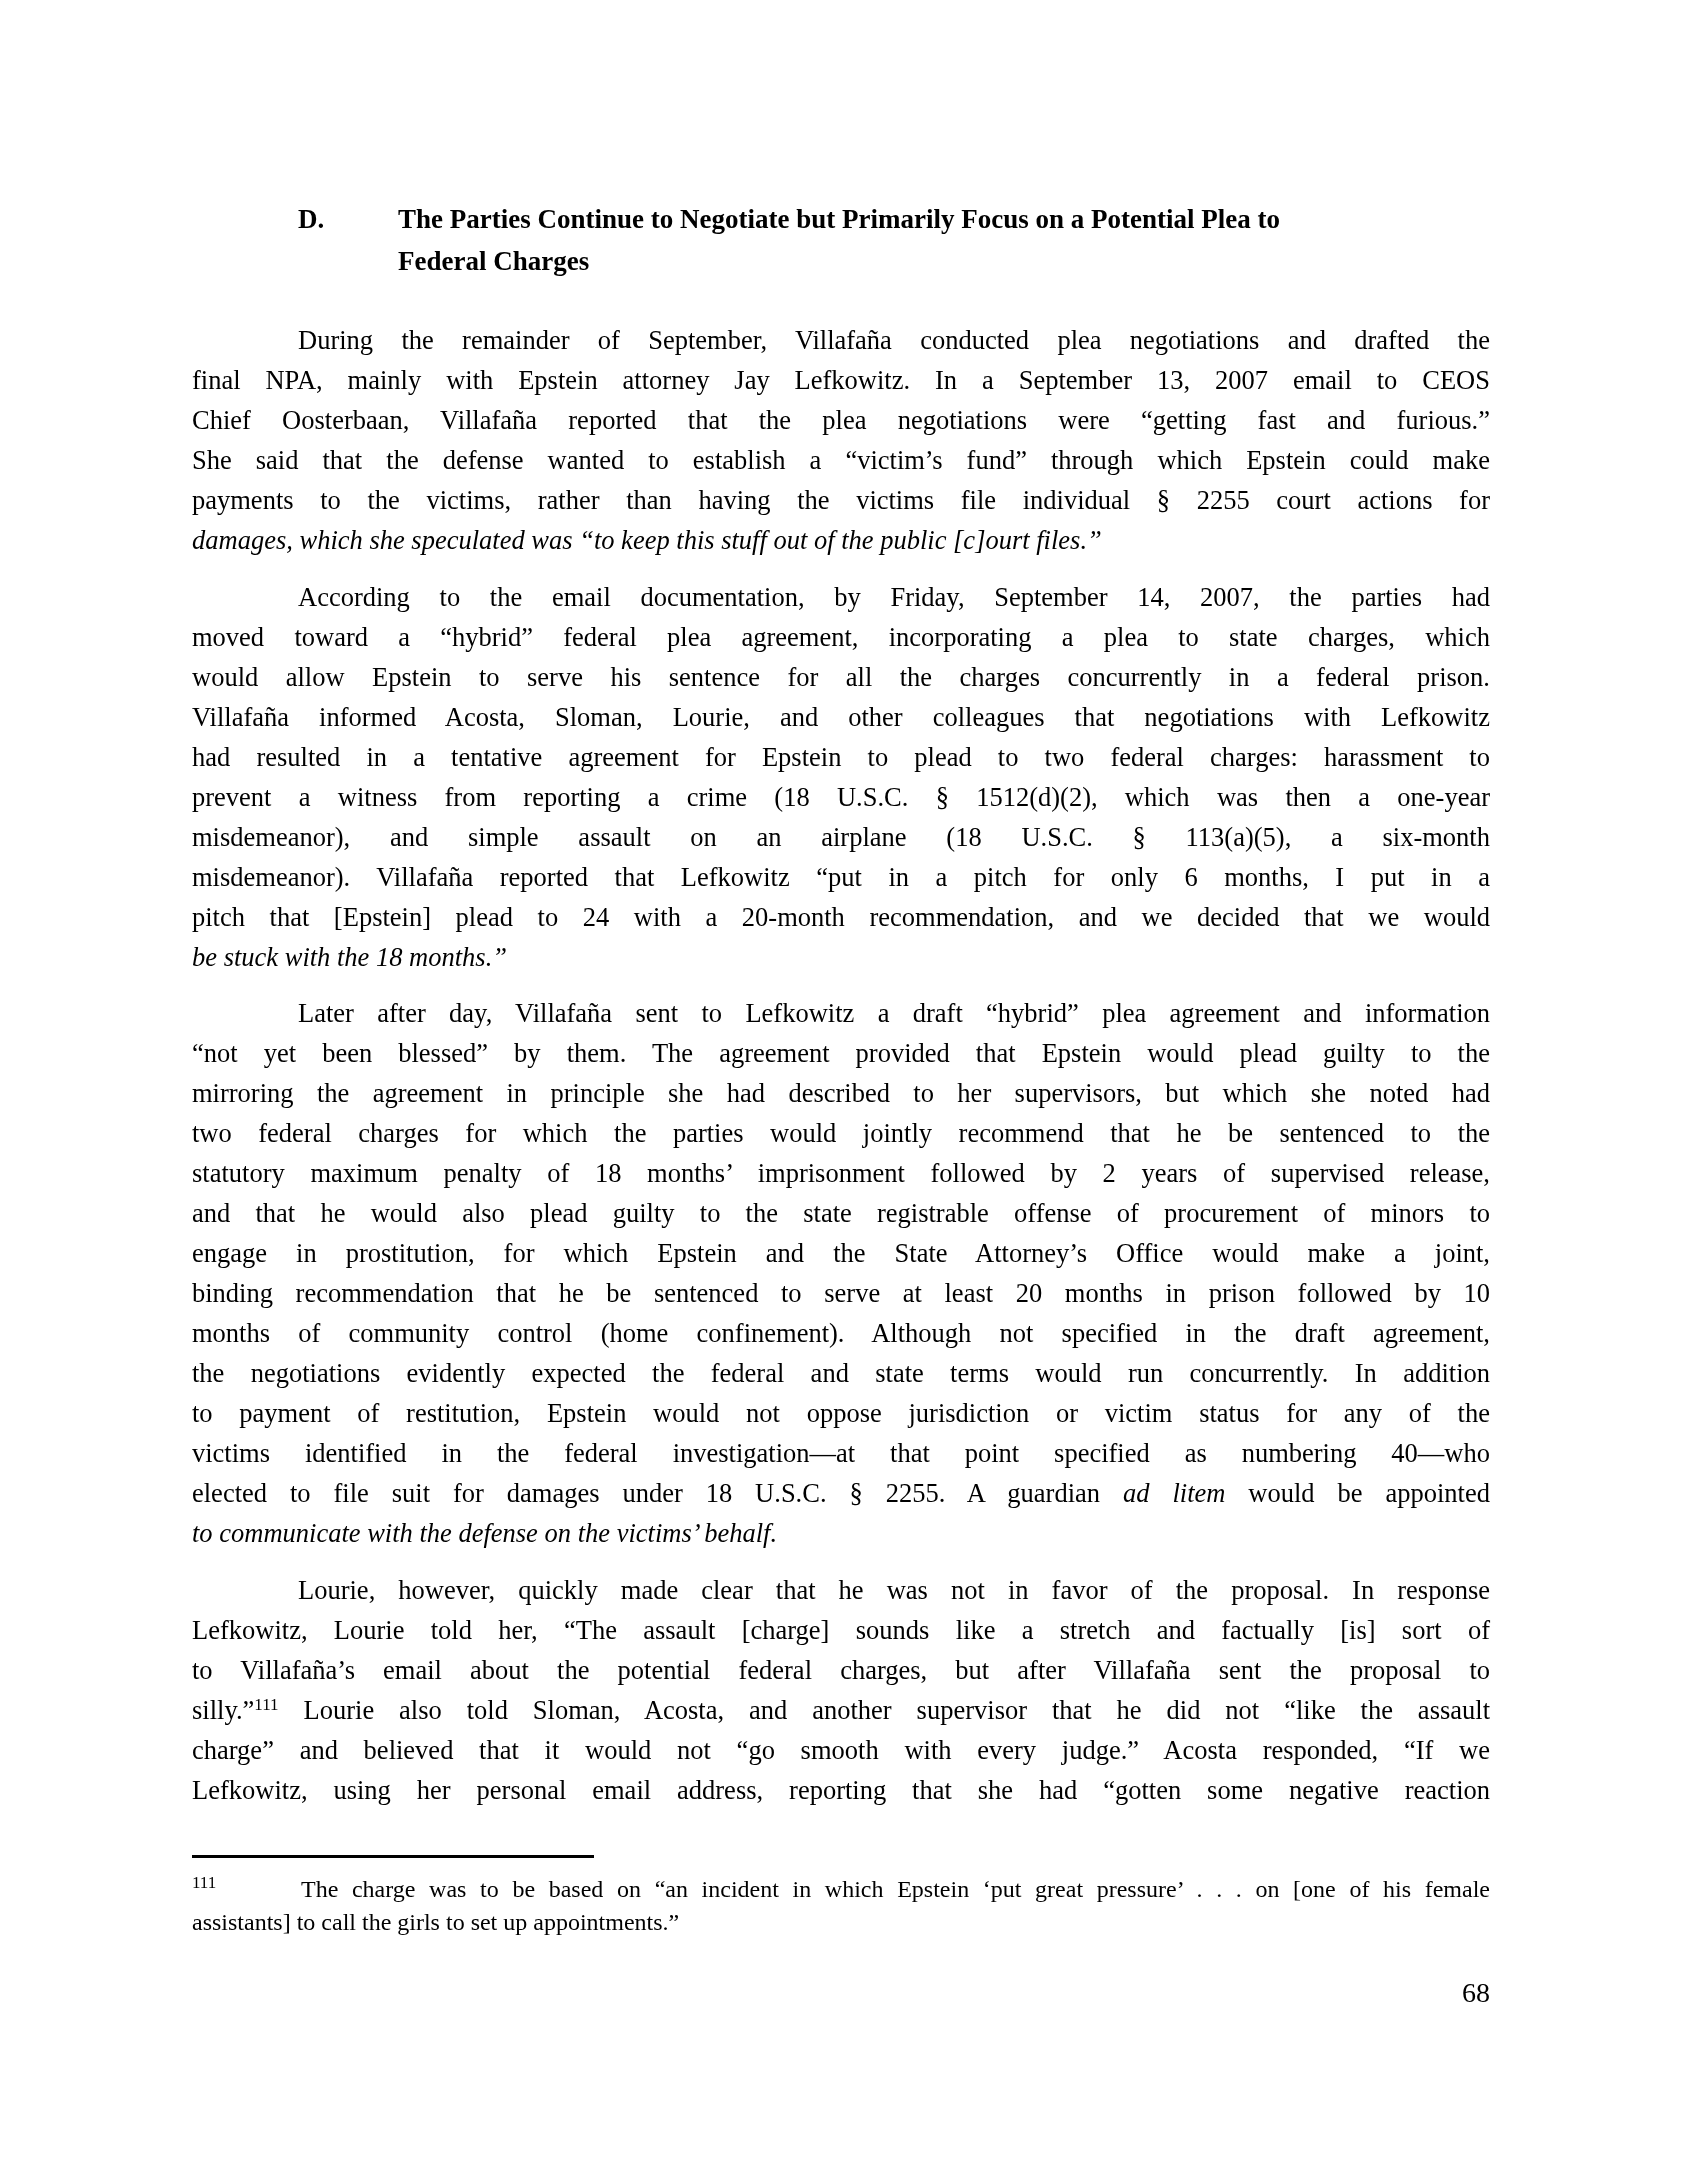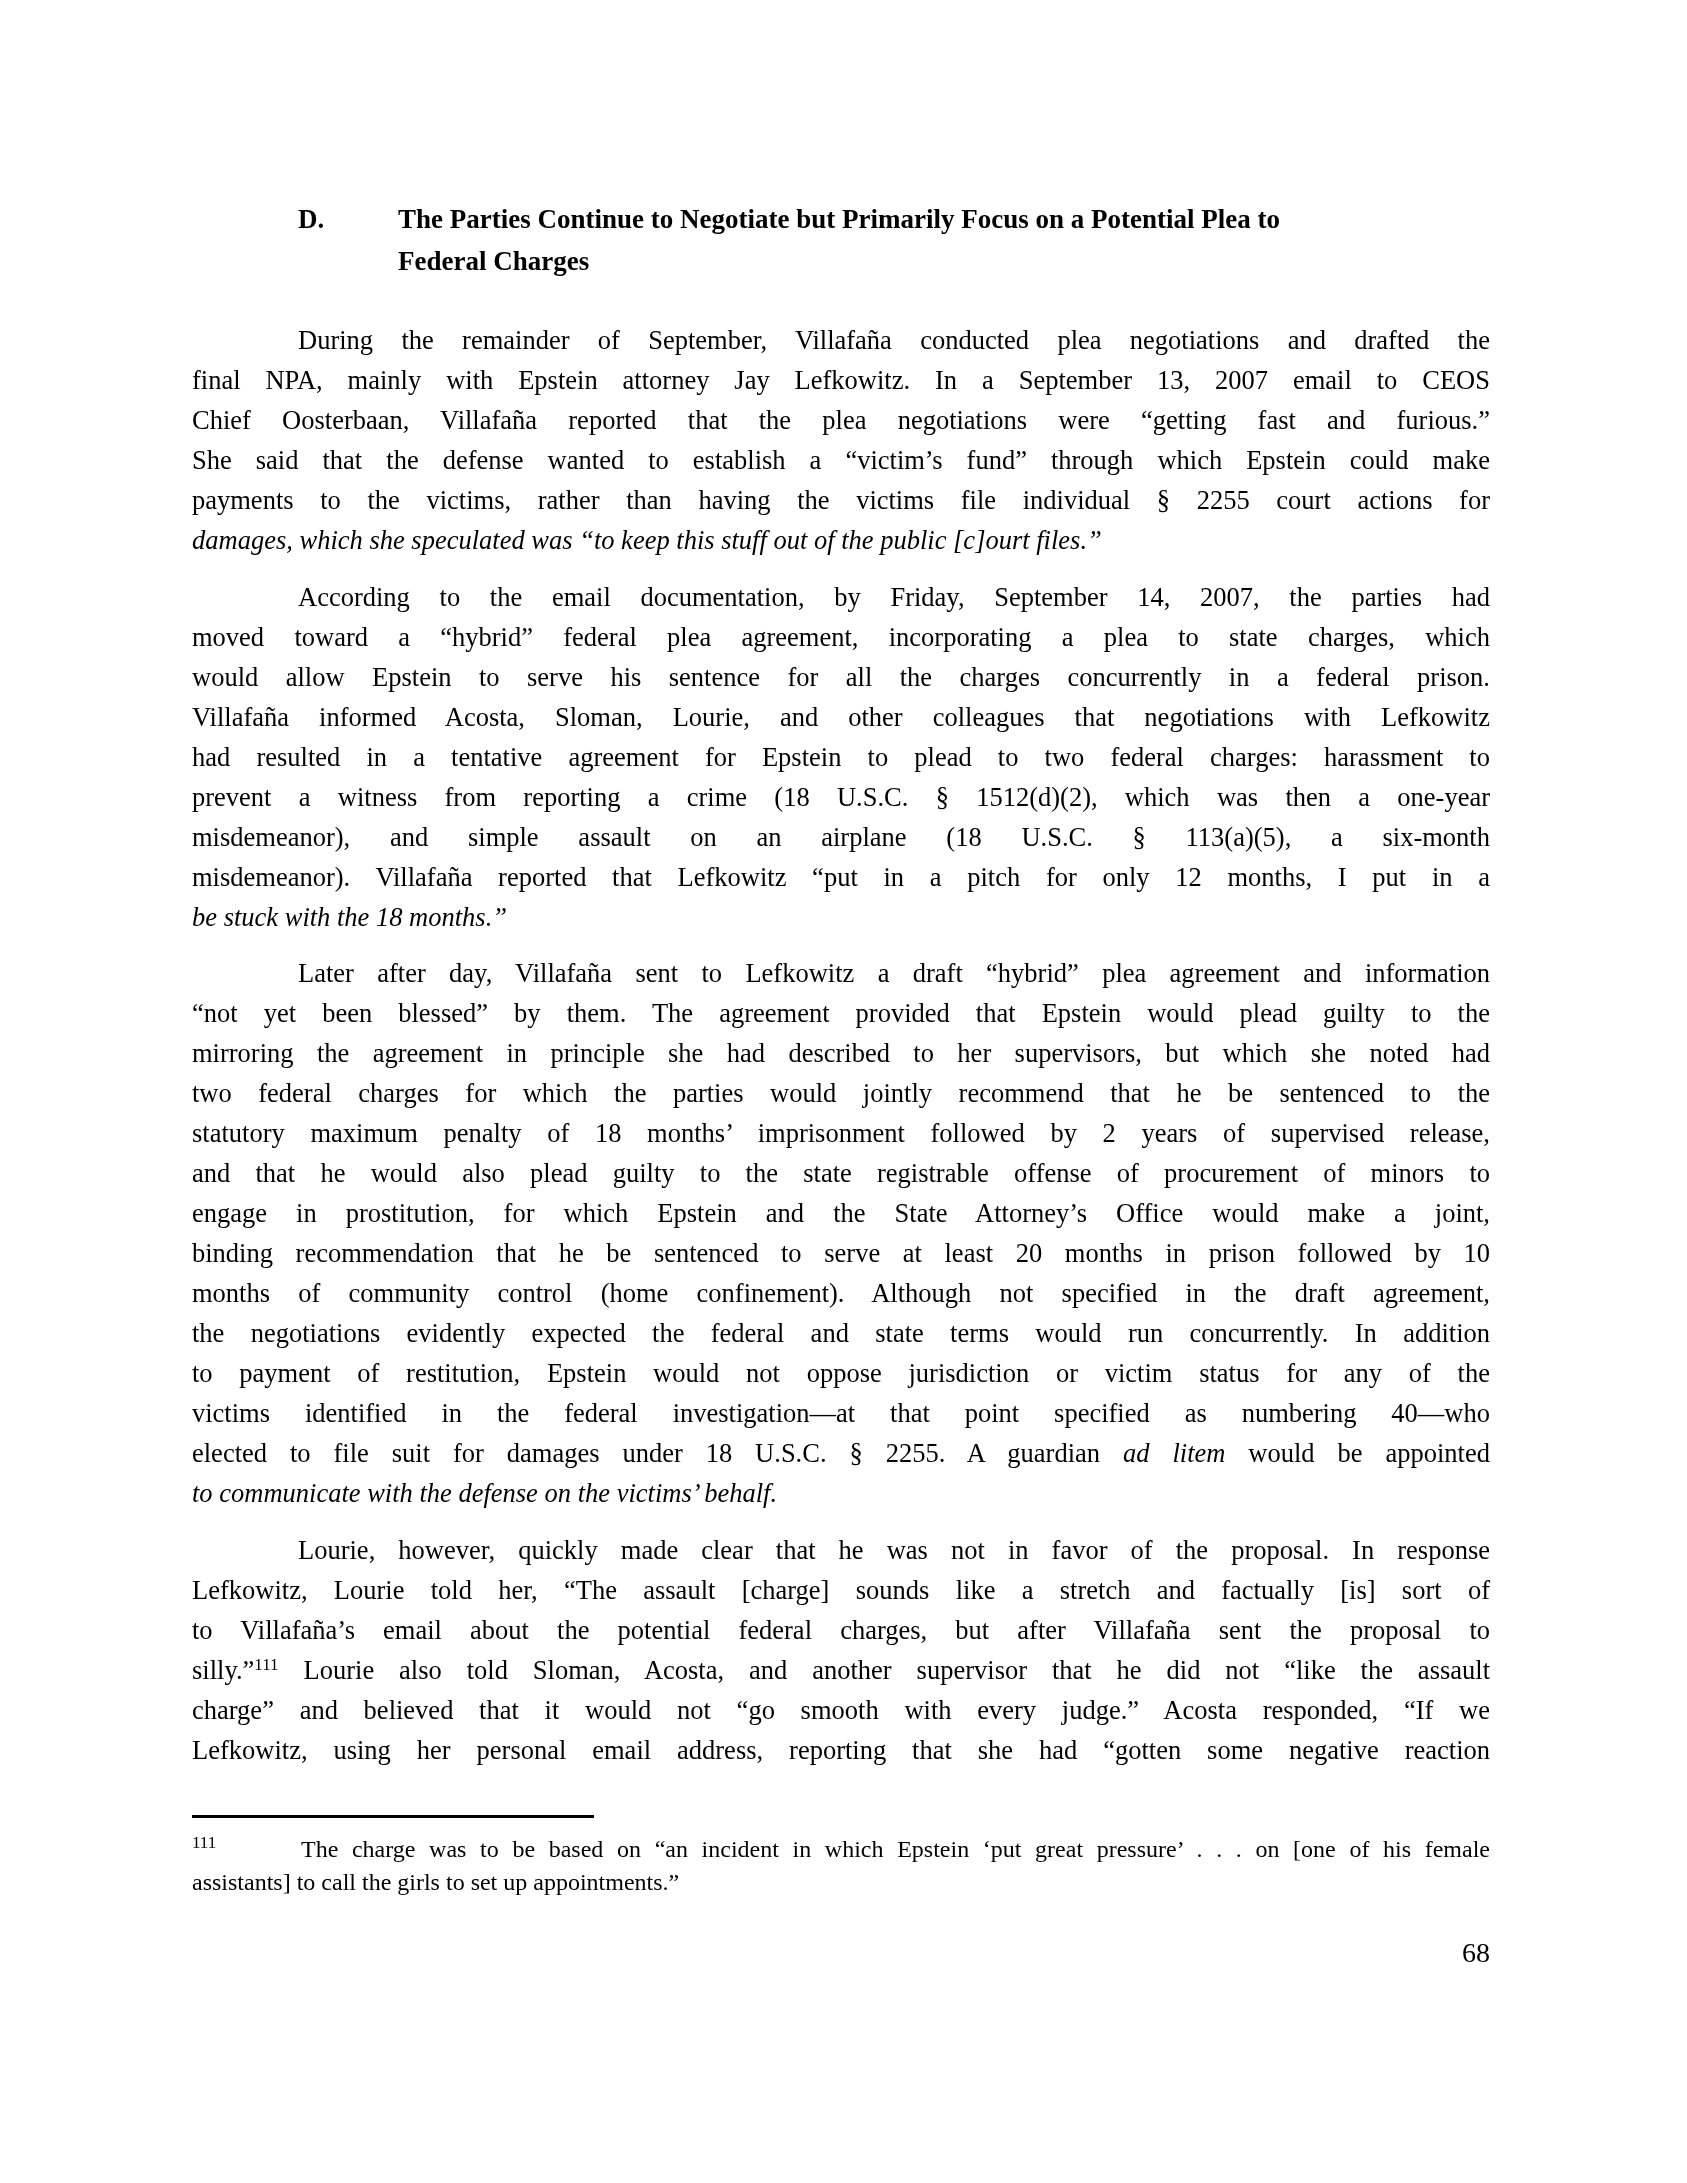--- a/index.html
+++ b/index.html
@@ -100,21 +100,22 @@
         <div class="line lastline">damages, which she speculated was “to keep this stuff out of the public [c]ourt files.”</div>
       </div>
       <div class="paragraph">
         <div class="line first">According to the email documentation, by Friday, September 14, 2007, the parties had</div>
         <div class="line">moved toward a “hybrid” federal plea agreement, incorporating a plea to state charges, which</div>
         <div class="line">would allow Epstein to serve his sentence for all the charges concurrently in a federal prison.</div>
         <div class="line">Villafaña informed Acosta, Sloman, Lourie, and other colleagues that negotiations with Lefkowitz</div>
         <div class="line">had resulted in a tentative agreement for Epstein to plead to two federal charges:  harassment to</div>
         <div class="line">prevent a witness from reporting a crime (18 U.S.C. § 1512(d)(2), which was then a one-year</div>
         <div class="line">misdemeanor), and simple assault on an airplane (18 U.S.C. § 113(a)(5), a six-month</div>
-        <div class="line">misdemeanor).  Villafaña reported that Lefkowitz “put in a pitch for only 12 months, I put in a</div>
+        <div class="line">misdemeanor).  Villafaña reported that Lefkowitz “put in a pitch for only 6 months, I put in a</div>
+        <div class="line">pitch that [Epstein] plead to 24 with a 20-month recommendation, and we decided that we would</div>
         <div class="line lastline">be stuck with the 18 months.”</div>
       </div>
       <div class="paragraph">
         <div class="line first">Later after day, Villafaña sent to Lefkowitz a draft “hybrid” plea agreement and information</div>
         <div class="line">“not yet been blessed” by them.  The agreement provided that Epstein would plead guilty to the</div>
         <div class="line">mirroring the agreement in principle she had described to her supervisors, but which she noted had</div>
         <div class="line">two federal charges for which the parties would jointly recommend that he be sentenced to the</div>
         <div class="line">statutory maximum penalty of 18 months’ imprisonment followed by 2 years of supervised release,</div>
         <div class="line">and that he would also plead guilty to the state registrable offense of procurement of minors to</div>
         <div class="line">engage in prostitution, for which Epstein and the State Attorney’s Office would make a joint,</div>

